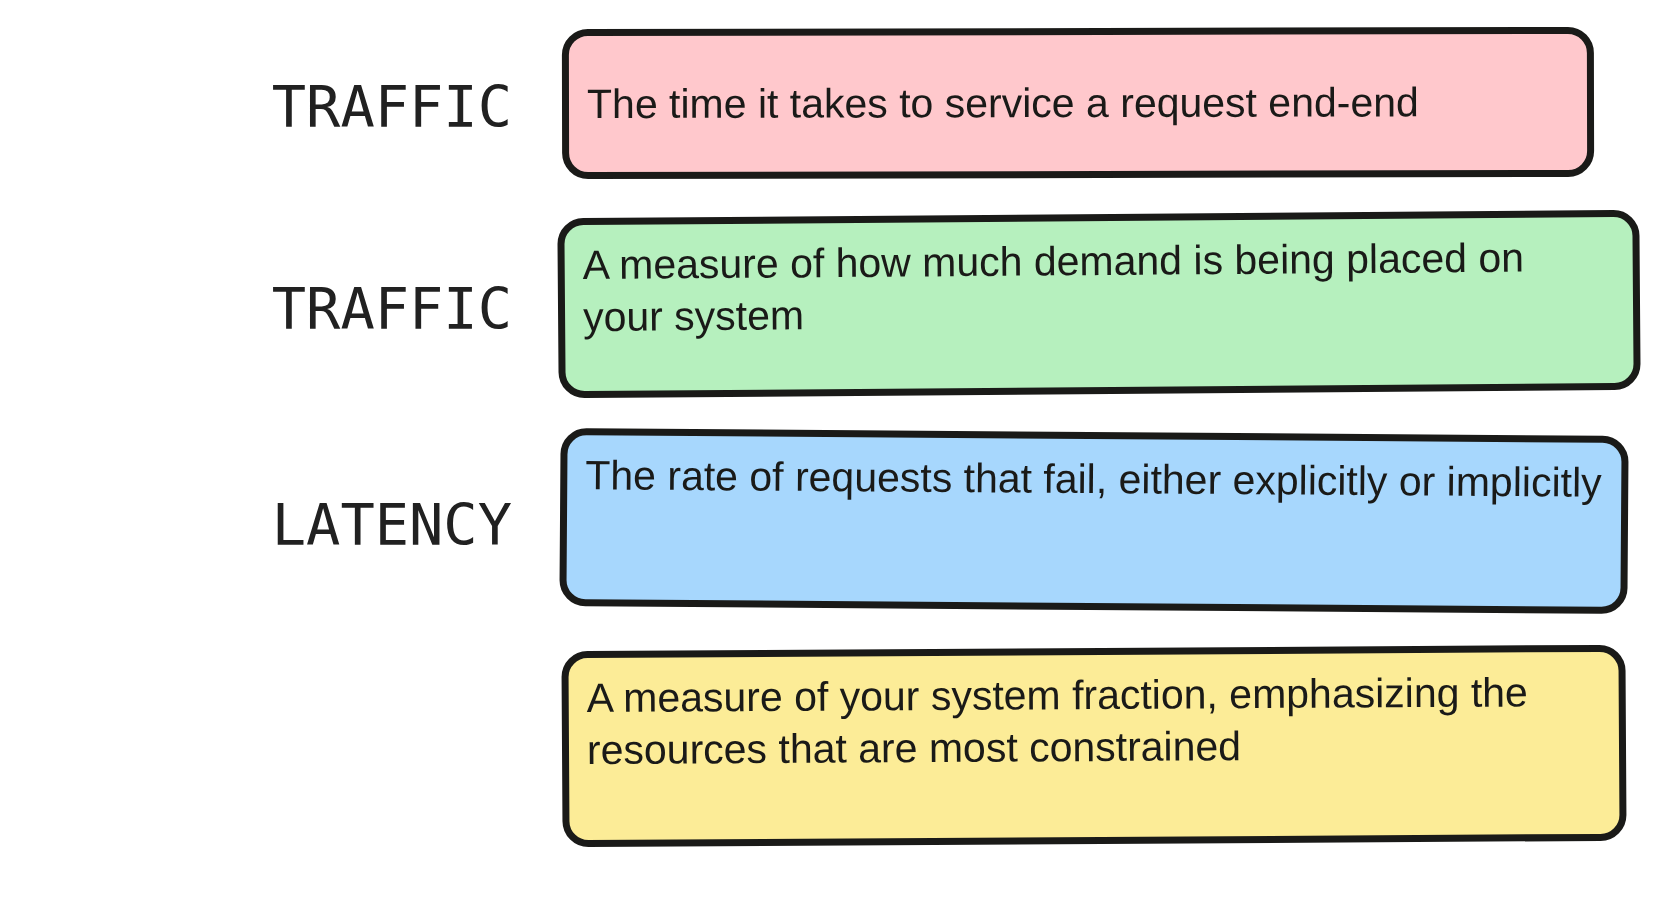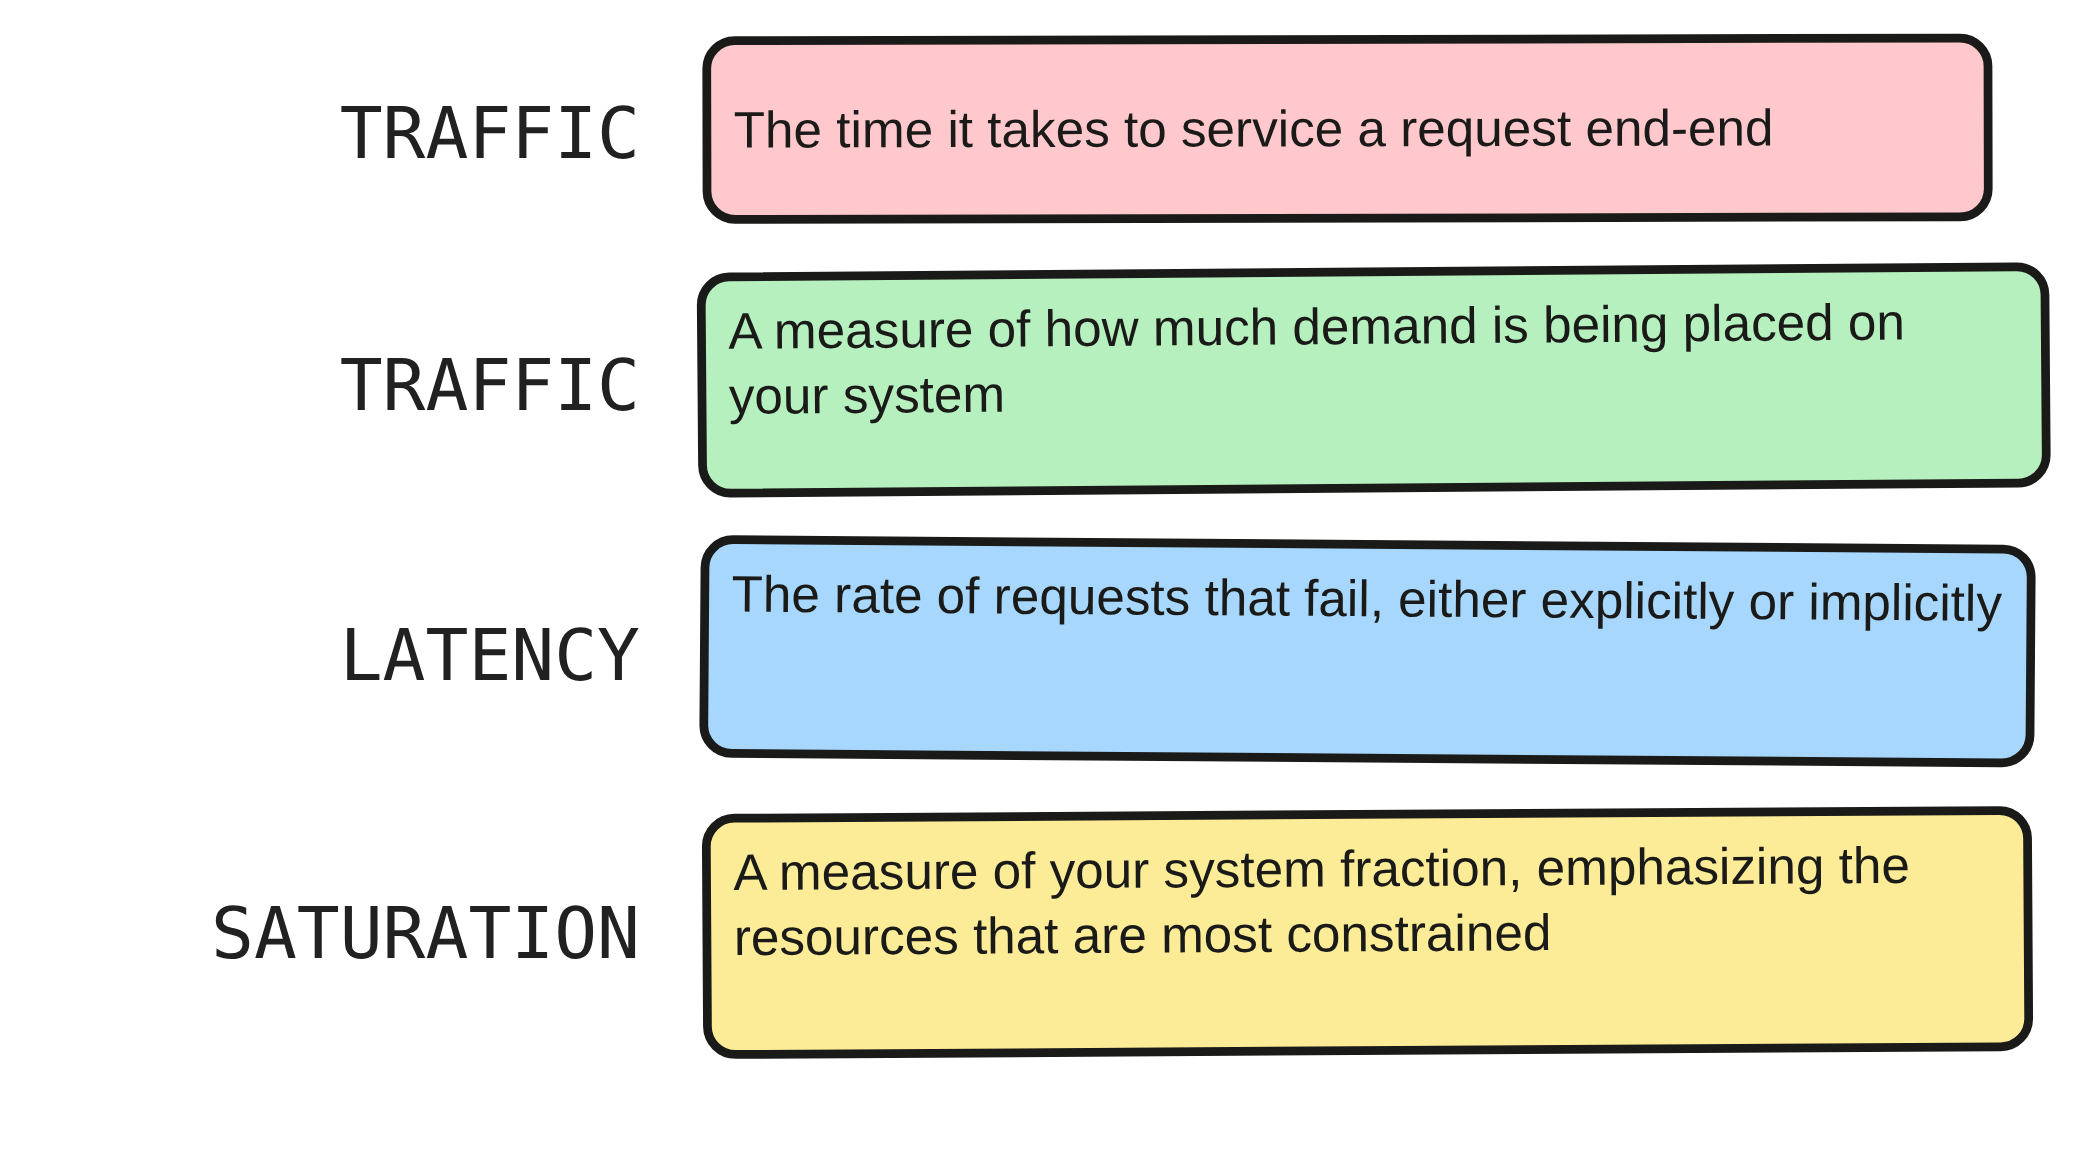--- a/index.html
+++ b/index.html
@@ -130,19 +130,18 @@
   </div>
 
   <div class="row" id="row-errors">
     <div class="row-label" style="color: rgb(33, 33, 33);">LATENCY</div>
     <div class="card multiline" id="card-errors" style="background: rgb(167, 215, 253); border-color: rgb(26, 26, 24);">
       <span class="card-text">The rate of requests that fail, either explicitly or implicitly</span>
     </div>
   </div>
 
   <div class="row" id="row-saturation">
-    <div class="row-label" style="color: rgb(33, 33, 33);">SATURATION</div>
     <div class="card multiline" id="card-saturation" style="background: rgb(252, 236, 151); border-color: rgb(26, 26, 24);">
       <span class="card-text">A measure of your system fraction, emphasizing the resources that are most constrained</span>
     </div>
   </div>
 
 </div>
 
 </body></html>

